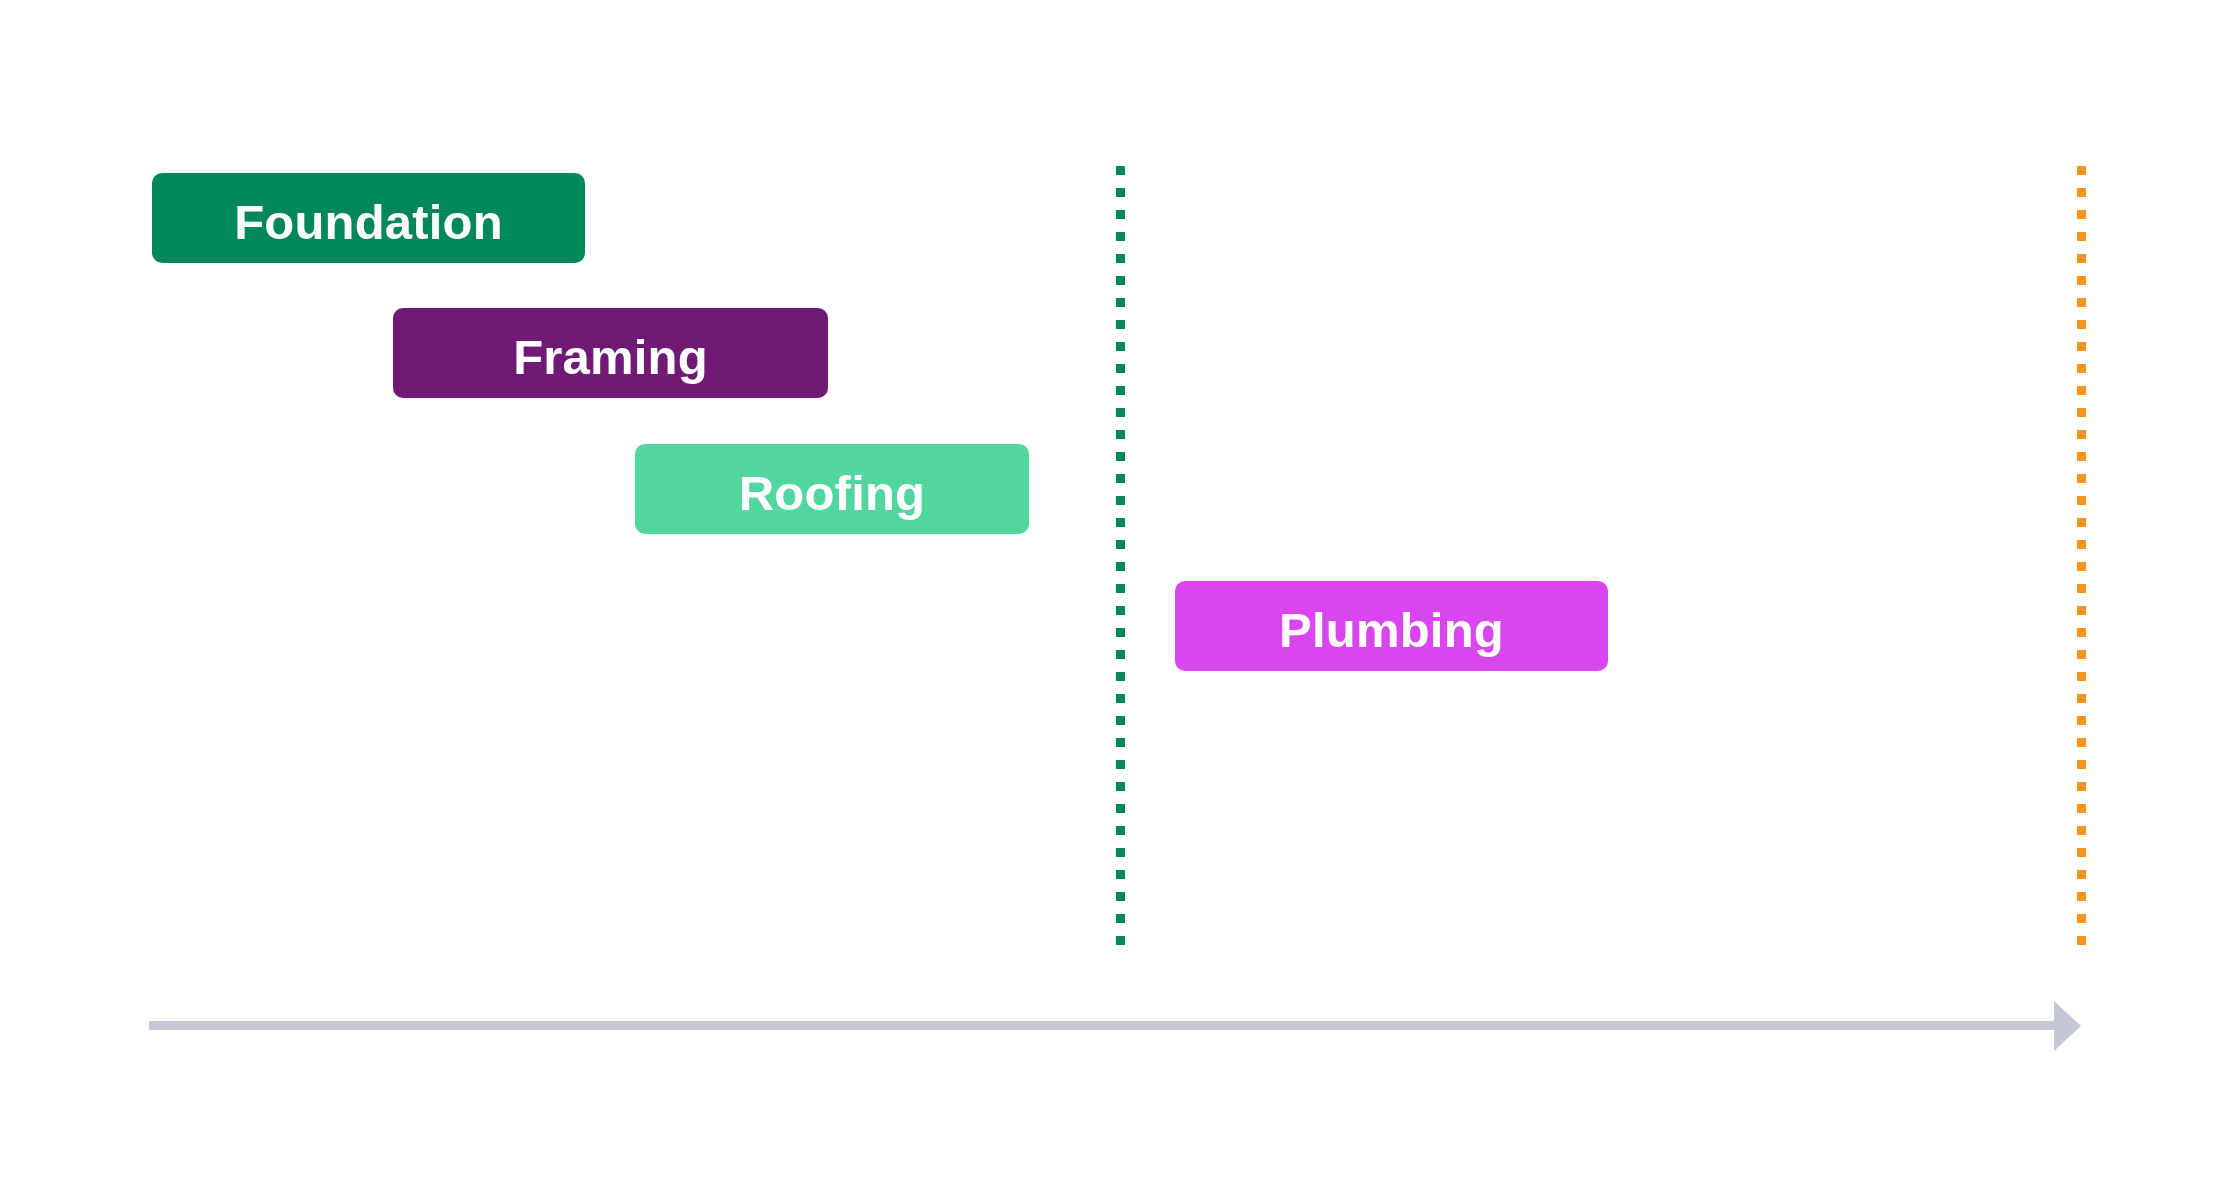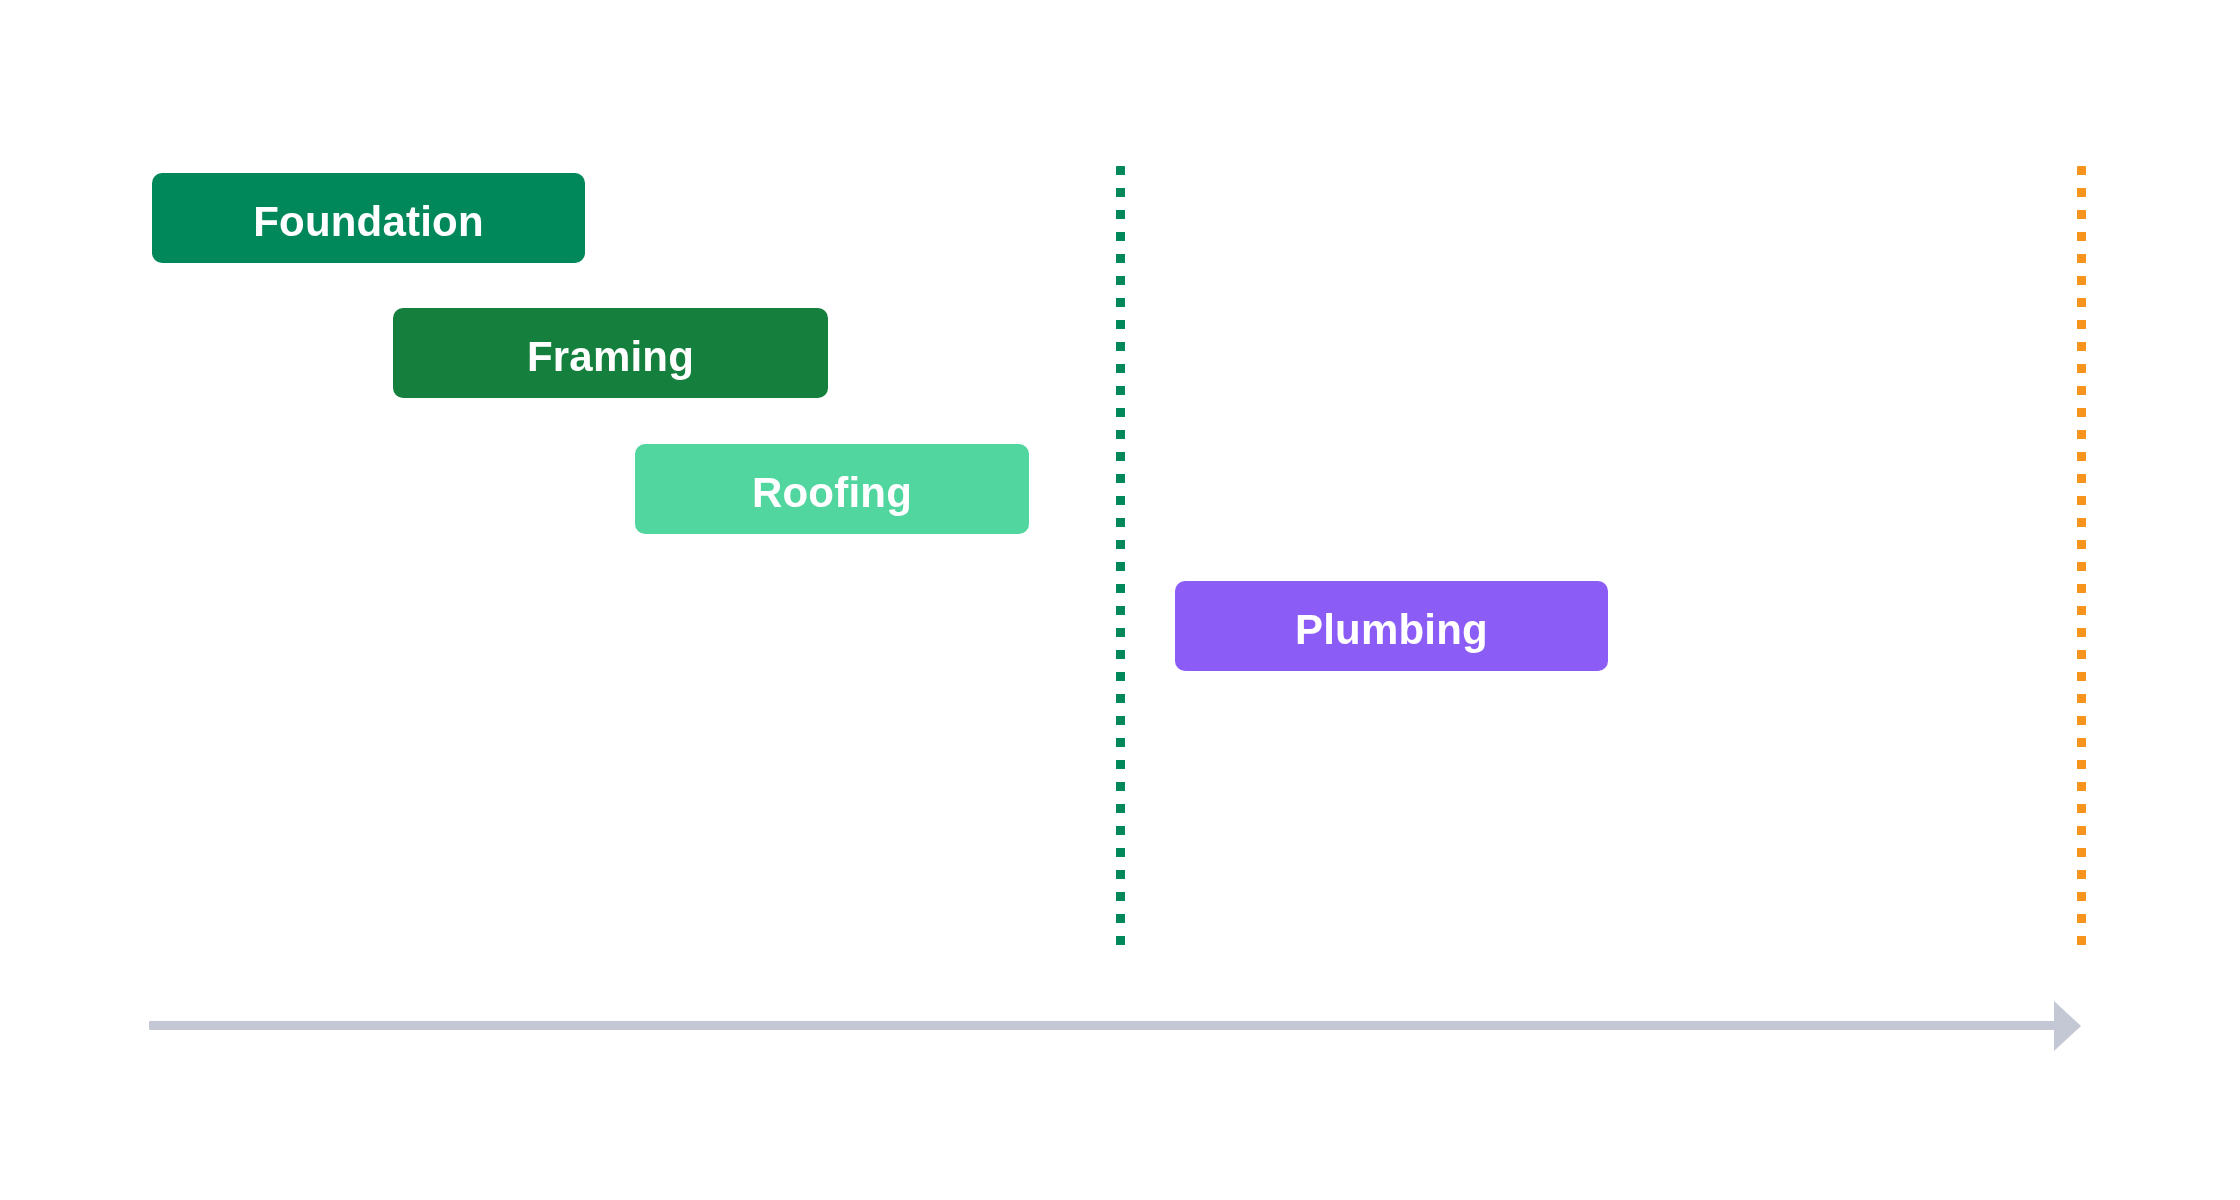--- a/index.html
+++ b/index.html
@@ -22,21 +22,21 @@
     border-radius: 10px;
     display: flex;
     align-items: center;
     justify-content: center;
     box-sizing: border-box;
   }
   .bar-label {
     color: #ffffff;
     font-family: "Liberation Sans", sans-serif;
     font-weight: bold;
-    font-size: 42px;
+    font-size: 49px;
     letter-spacing: 0.2px;
     line-height: 1;
     white-space: nowrap;
     user-select: none;
     margin-top: 8px;
   }
   .divider {
     position: absolute;
     width: 9px;
   }
@@ -54,27 +54,27 @@
   }
 </style>
 </head>
 <body>
 
 <div id="canvas">
 
   <div class="bar" id="bar-0" style="left: 152px; top: 173px; width: 433px; height: 90px; background: rgb(0, 136, 90);">
     <span class="bar-label">Foundation</span>
   </div>
-  <div class="bar" id="bar-1" style="left: 393px; top: 308px; width: 435px; height: 90px; background: #15803d;">
+  <div class="bar" id="bar-1" style="left: 393px; top: 308px; width: 435px; height: 90px; background: #701a75;">
     <span class="bar-label">Framing</span>
   </div>
   <div class="bar" id="bar-2" style="left: 635px; top: 444px; width: 394px; height: 90px; background: rgb(82, 214, 160);">
     <span class="bar-label">Roofing</span>
   </div>
-  <div class="bar" id="bar-3" style="left: 1175px; top: 581px; width: 433px; height: 90px; background: #8b5cf6;">
+  <div class="bar" id="bar-3" style="left: 1175px; top: 581px; width: 433px; height: 90px; background: #d946ef;">
     <span class="bar-label">Plumbing</span>
   </div>
 
   <div class="divider" id="divider-0" style="left: 1116px; top: 166px; height: 786px; background-image: repeating-linear-gradient(rgb(0, 135, 90) 0px, rgb(0, 135, 90) 9px, rgba(0, 0, 0, 0) 9px, rgba(0, 0, 0, 0) 22px); border-radius: 1px;"></div>
   <div class="divider" id="divider-1" style="left: 2077px; top: 166px; height: 786px; background-image: repeating-linear-gradient(rgb(247, 148, 30) 0px, rgb(247, 148, 30) 9px, rgba(0, 0, 0, 0) 9px, rgba(0, 0, 0, 0) 22px); border-radius: 1px;"></div>
 
   <div class="timeline-axis" id="timeline-line" style="left: 149px; top: 1021px; width: 1906px; height: 9px; background: rgb(195, 200, 212);"></div>
   <div class="timeline-arrowhead" id="timeline-arrow" style="left: 2054px; top: 1000.5px; border-left: 27px solid rgb(195, 200, 212);"></div>
 
 </div>

